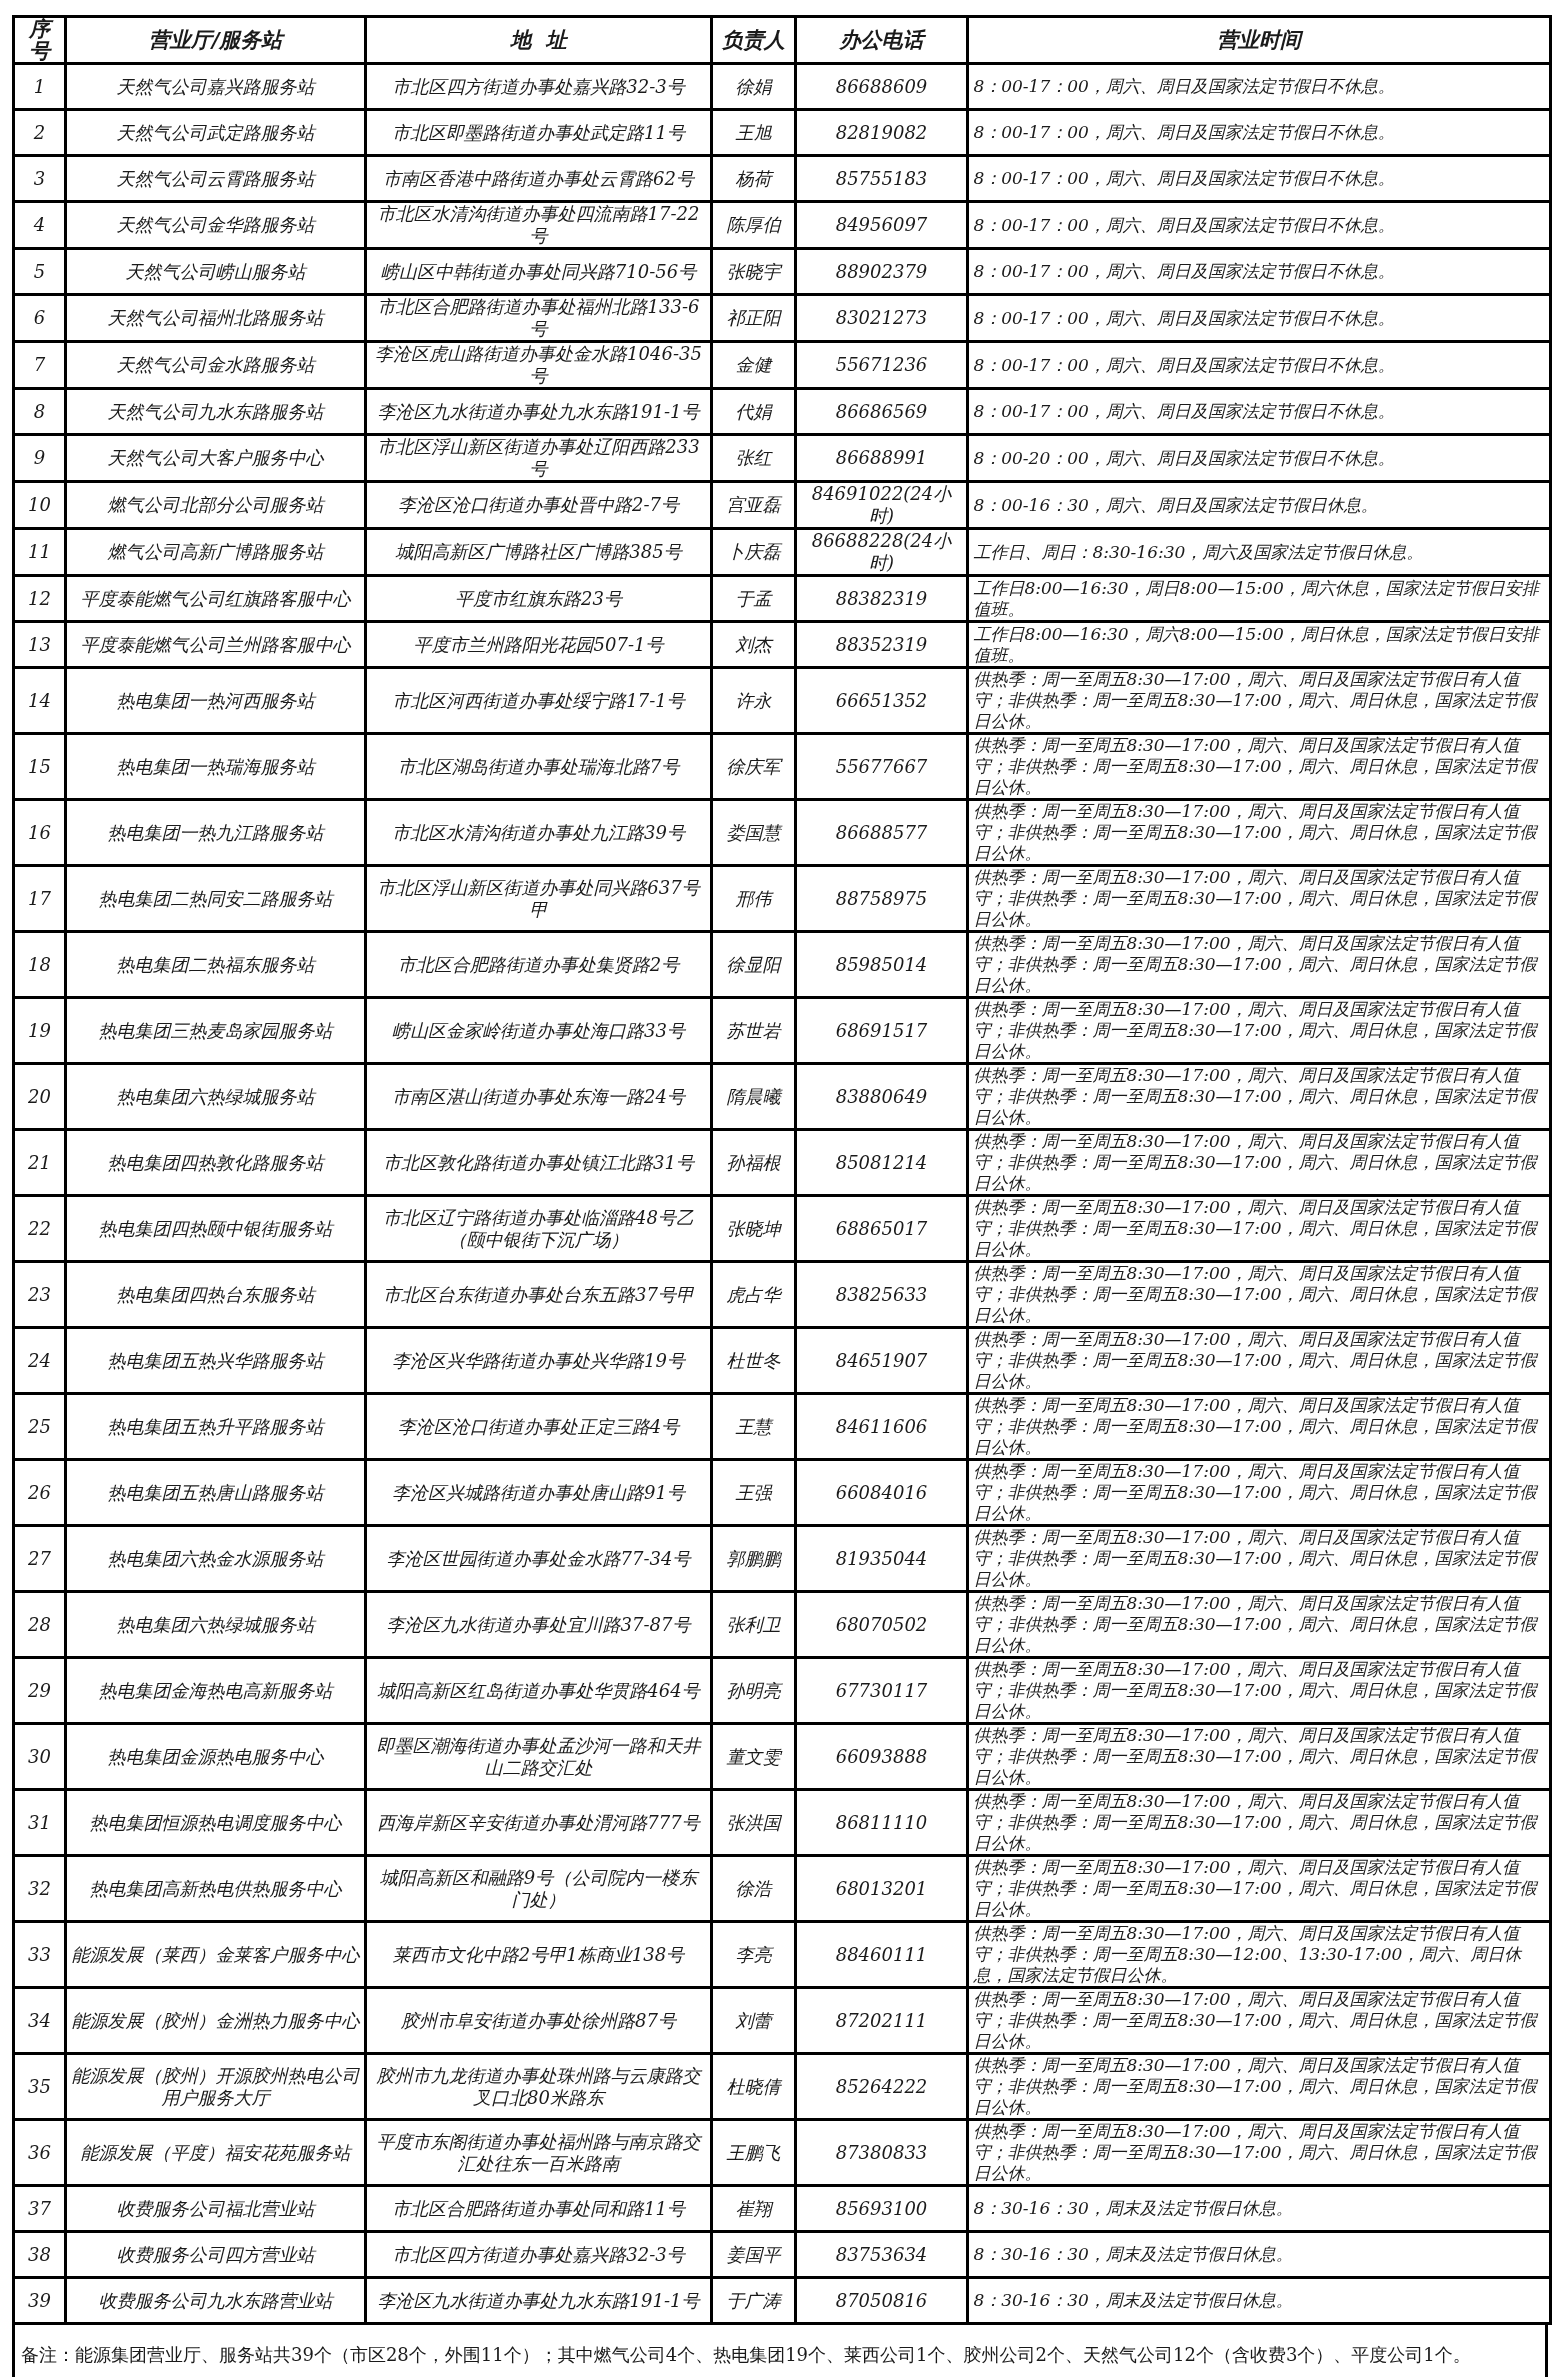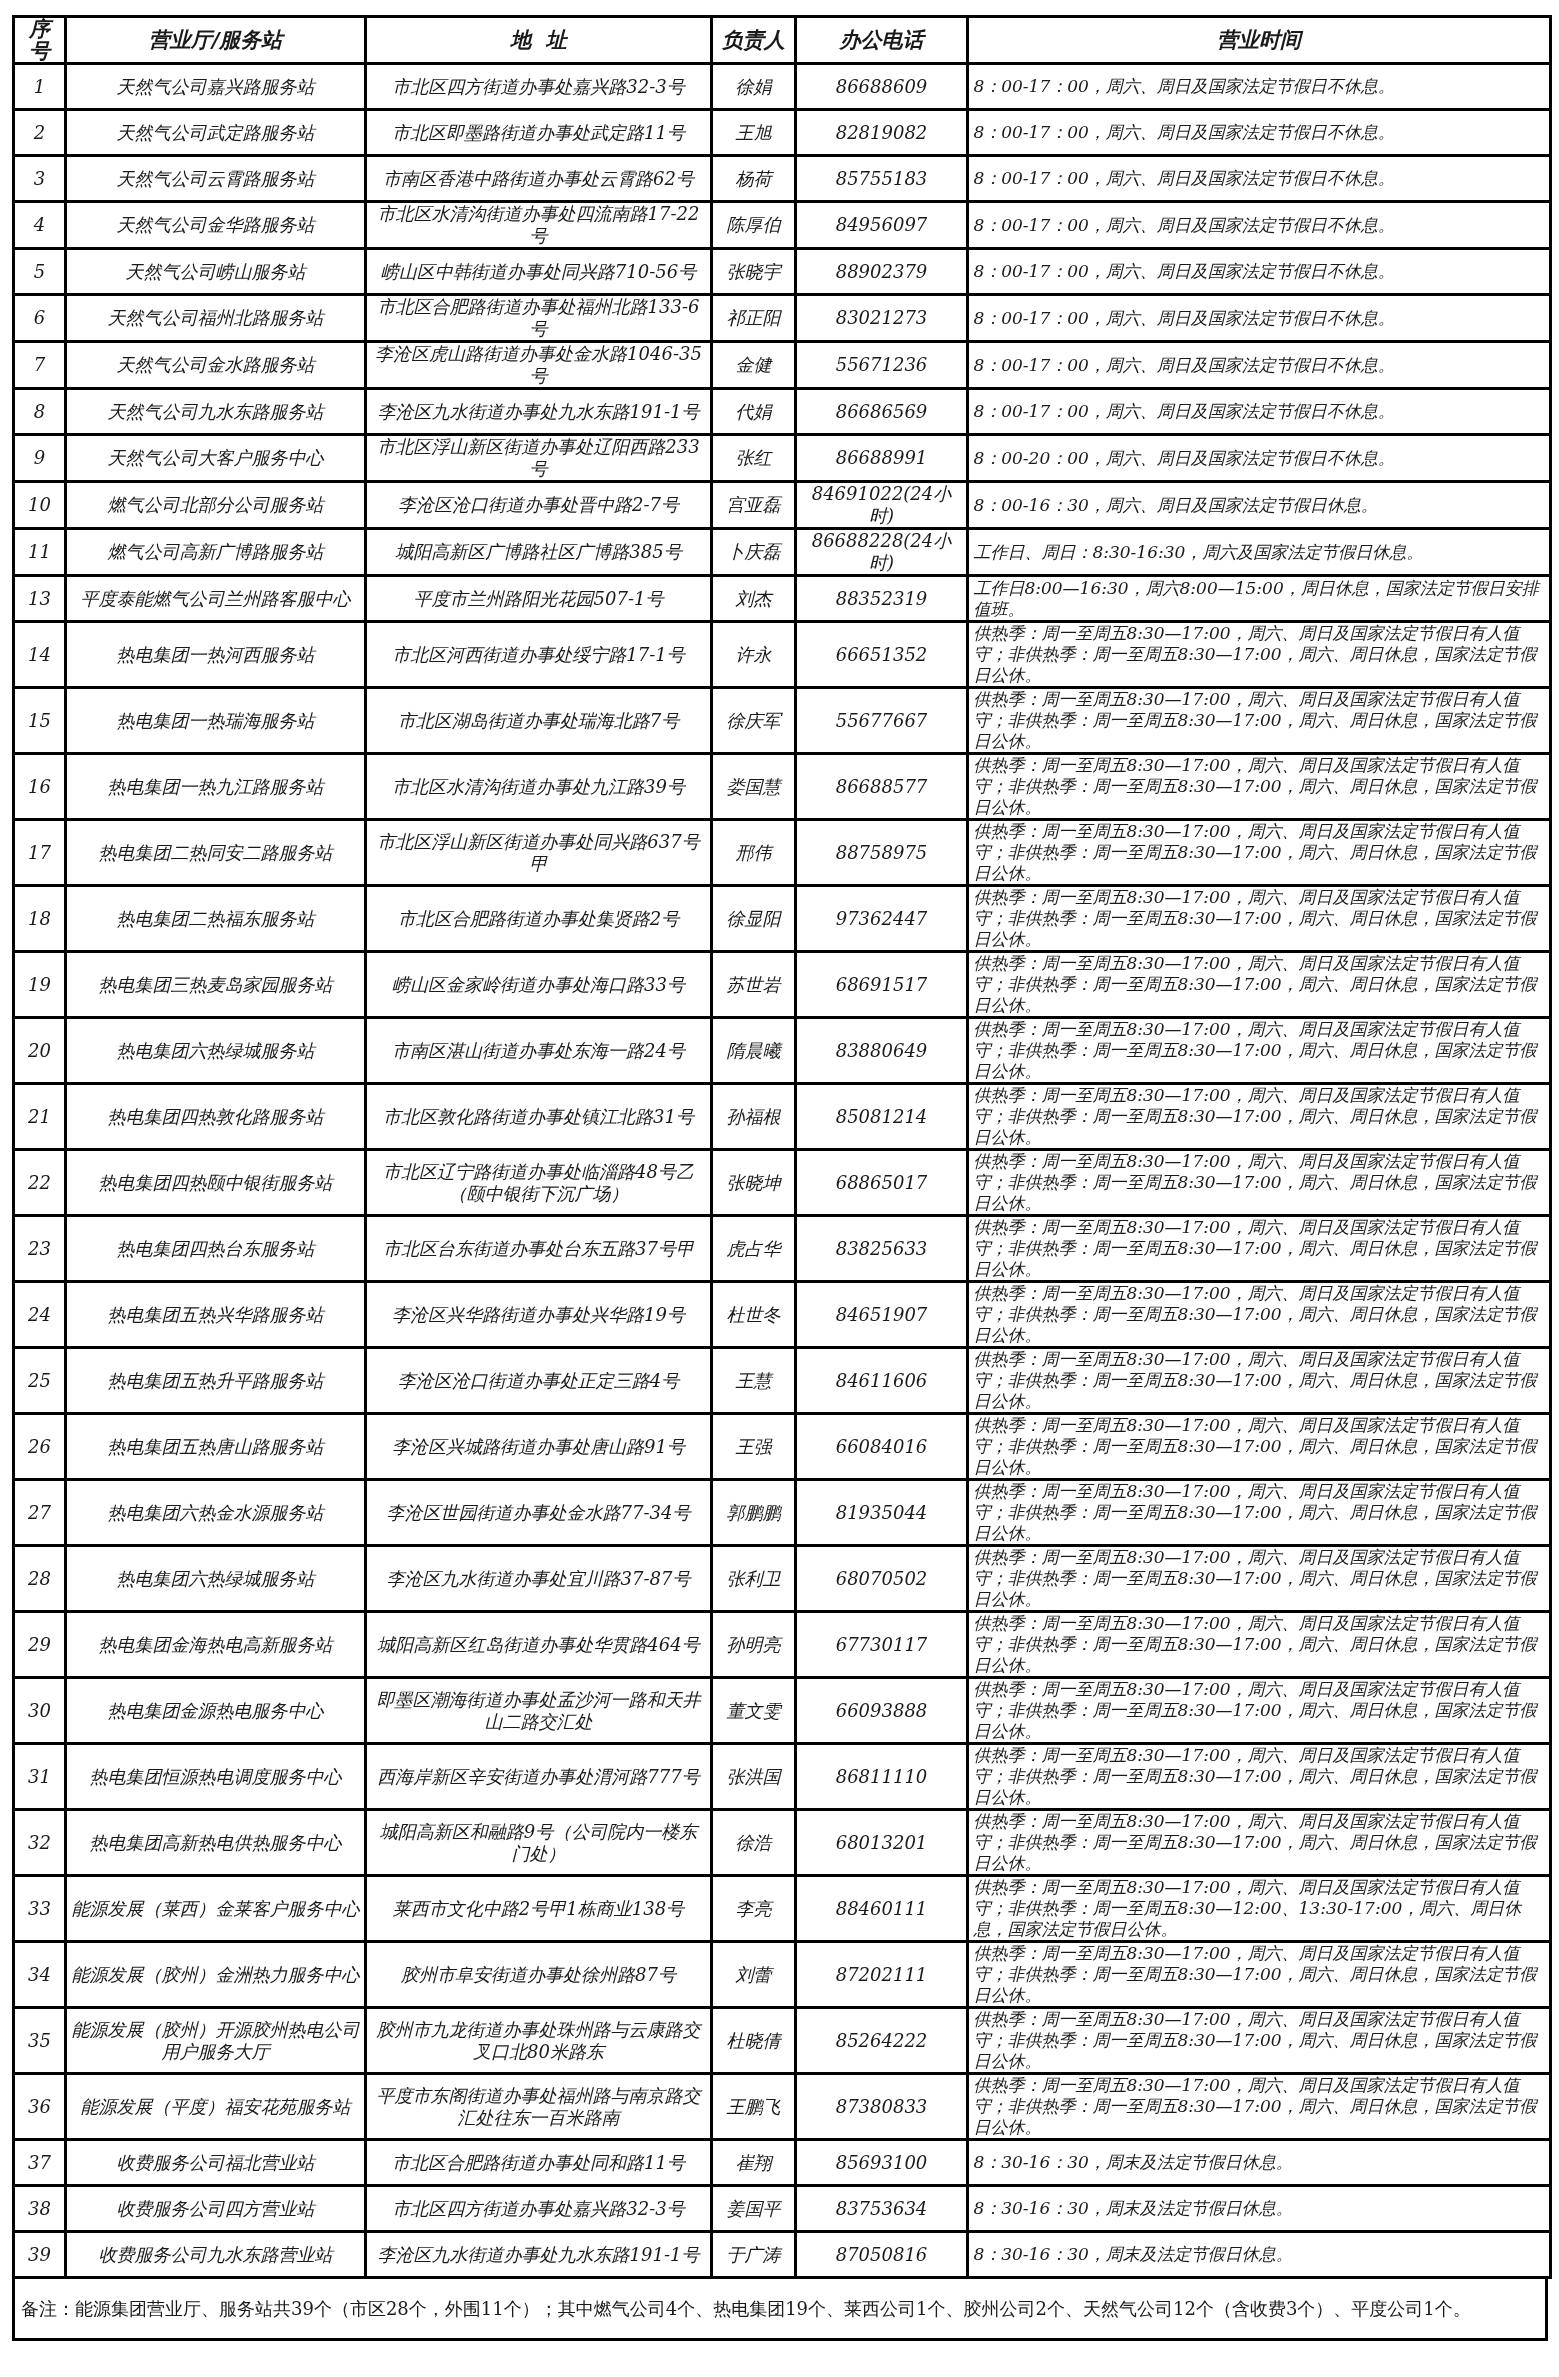--- a/index.html
+++ b/index.html
@@ -124,20 +124,28 @@
         </tr>
         <tr class="short">
           <td class="c">11</td>
           <td class="c">燃气公司高新广博路服务站</td>
           <td class="c">城阳高新区广博路社区广博路385号</td>
           <td class="c">卜庆磊</td>
           <td class="c">86688228(24小时)</td>
           <td class="l hours">工作日、周日：8:30-16:30，周六及国家法定节假日休息。</td>
         </tr>
         <tr class="short">
+          <td class="c">12</td>
+          <td class="c">平度泰能燃气公司红旗路客服中心</td>
+          <td class="c">平度市红旗东路23号</td>
+          <td class="c">于孟</td>
+          <td class="c">88382319</td>
+          <td class="l hours">工作日8:00—16:30，周日8:00—15:00，周六休息，国家法定节假日安排值班。</td>
+        </tr>
+        <tr class="short">
           <td class="c">13</td>
           <td class="c">平度泰能燃气公司兰州路客服中心</td>
           <td class="c">平度市兰州路阳光花园507-1号</td>
           <td class="c">刘杰</td>
           <td class="c">88352319</td>
           <td class="l hours">工作日8:00—16:30，周六8:00—15:00，周日休息，国家法定节假日安排值班。</td>
         </tr>
         <tr class="tall">
           <td class="c">14</td>
           <td class="c">热电集团一热河西服务站</td>
@@ -168,21 +176,21 @@
           <td class="c">市北区浮山新区街道办事处同兴路637号甲</td>
           <td class="c">邢伟</td>
           <td class="c">88758975</td>
           <td class="l hours">供热季：周一至周五8:30—17:00，周六、周日及国家法定节假日有人值守；非供热季：周一至周五8:30—17:00，周六、周日休息，国家法定节假日公休。</td>
         </tr>
         <tr class="tall">
           <td class="c">18</td>
           <td class="c">热电集团二热福东服务站</td>
           <td class="c">市北区合肥路街道办事处集贤路2号</td>
           <td class="c">徐显阳</td>
-          <td class="c">97362447</td>
+          <td class="c">85985014</td>
           <td class="l hours">供热季：周一至周五8:30—17:00，周六、周日及国家法定节假日有人值守；非供热季：周一至周五8:30—17:00，周六、周日休息，国家法定节假日公休。</td>
         </tr>
         <tr class="tall">
           <td class="c">19</td>
           <td class="c">热电集团三热麦岛家园服务站</td>
           <td class="c">崂山区金家岭街道办事处海口路33号</td>
           <td class="c">苏世岩</td>
           <td class="c">68691517</td>
           <td class="l hours">供热季：周一至周五8:30—17:00，周六、周日及国家法定节假日有人值守；非供热季：周一至周五8:30—17:00，周六、周日休息，国家法定节假日公休。</td>
         </tr>

